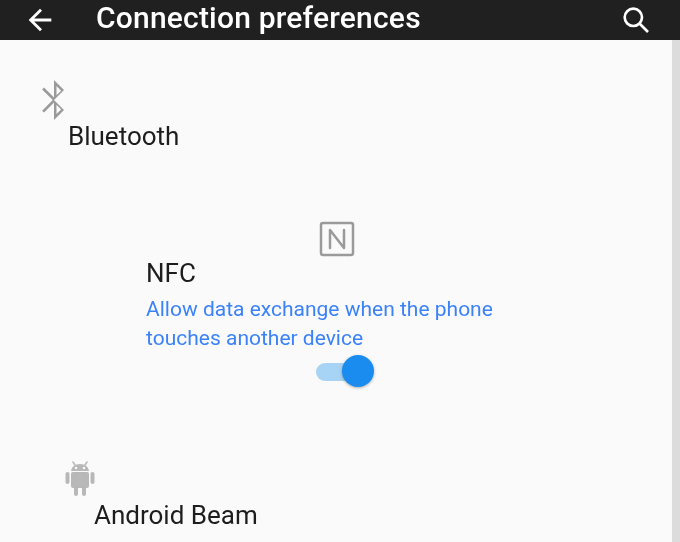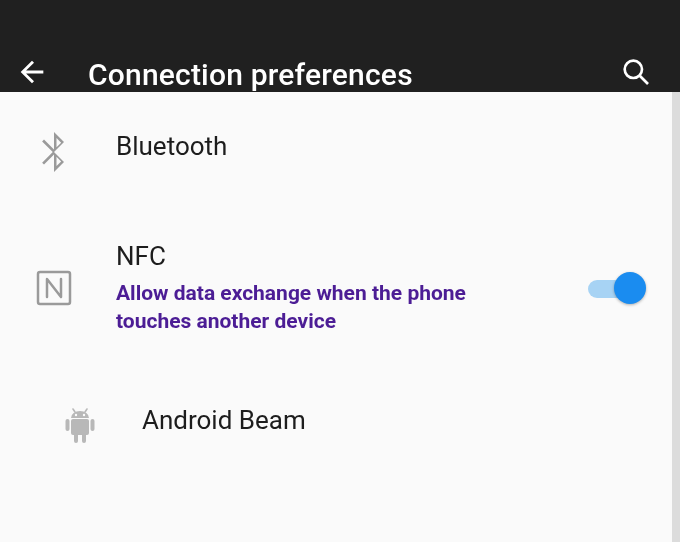--- a/index.html
+++ b/index.html
@@ -1,31 +1,31 @@
 <!DOCTYPE html>
 <html><head>
 <meta charset="utf-8">
 <style>
   * { box-sizing: border-box; margin: 0; padding: 0; }
   html, body { width: 680px; height: 542px; font-family: Roboto, "Helvetica Neue", Arial, sans-serif; background: #fff; }
   .root { width: 680px; height: 542px; background: #fff; display: flex; flex-direction: column; overflow: hidden; }
-  .appbar { background: #202020; height: 92px; display: flex; align-items: flex-end; padding: 0 24px 0 12px; }
+  .appbar { background: #202020; height: 124px; display: flex; align-items: flex-start; padding: 0 24px 0 20px; }
   .back-icon { width: 40px; height: 40px; display: flex; align-items: center; justify-content: center; cursor: pointer; }
   .title { color: #fff; font-size: 30px; font-weight: 500; margin-left: 36px; flex: 1; letter-spacing: 0.2px; }
   .search-icon { width: 40px; height: 40px; display: flex; align-items: center; justify-content: center; cursor: pointer; }
   .content { flex: 1; background: #fafafa; position: relative; border-right: 8px solid #dcdcdc; }
-  .row { display: flex; align-items: flex-start; padding: 28px 28px 28px 30px; cursor: pointer; }
+  .row { display: flex; align-items: flex-start; padding: 28px 28px 28px 30px; cursor: pointer; flex-direction: column; }
   .row-bluetooth { padding-top: 38px; padding-bottom: 40px; }
   .row-nfc { padding-top: 28px; padding-bottom: 40px; align-items: center; }
   .row-beam { padding-top: 28px; padding-bottom: 40px; margin-left: 26px; }
   .icon-col { width: 48px; display: flex; justify-content: center; align-items: flex-start; margin-top: 2px; }
   .row-nfc .icon-col { margin-top: 0; }
   .text-col { flex: 1; margin-left: 38px; display: flex; flex-direction: column; }
   .primary { color: #1d1d1d; font-size: 26px; font-weight: 400; line-height: 1.25; }
-  .secondary { color: #4c1d95; font-size: 21px; font-weight: 700; line-height: 1.38; margin-top: 6px; max-width: 420px; }
+  .secondary { color: #3b82f6; font-size: 21px; font-weight: 400; line-height: 1.38; margin-top: 6px; max-width: 420px; }
   .switch-col { width: 70px; display: flex; align-items: center; justify-content: flex-end; }
   .switch { position: relative; width: 56px; height: 36px; }
   .track { position: absolute; left: 0; top: 10px; width: 44px; height: 18px; border-radius: 9px; background: #a7d3f4; }
   .thumb { position: absolute; right: -2px; top: 2px; width: 32px; height: 32px; border-radius: 50%; background: #1a8cf0; box-shadow: 0 1px 3px rgba(0,0,0,0.3); }
 </style>
 </head>
 <body>
 
 <div class="root">
 

